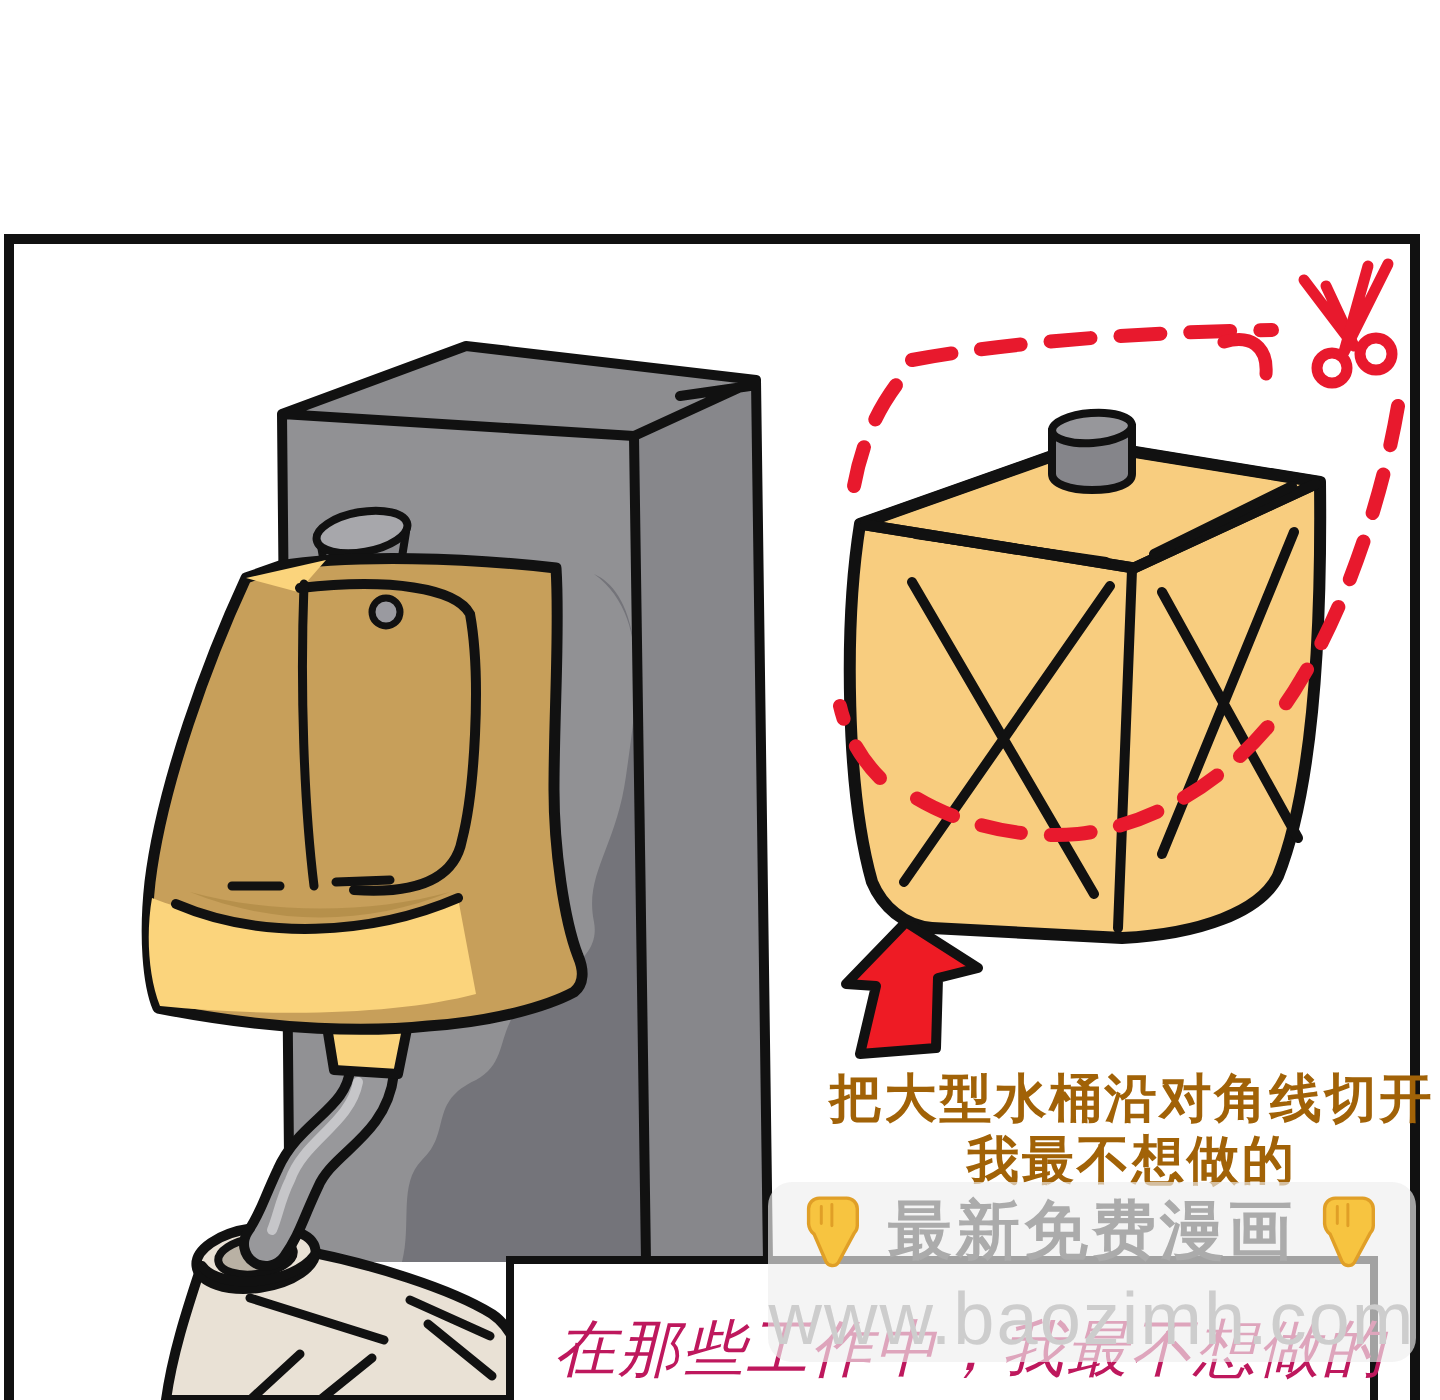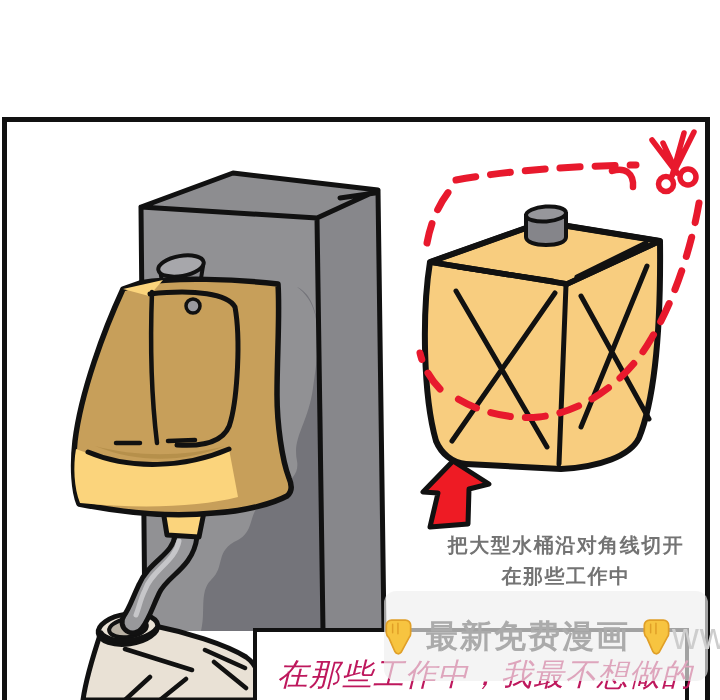--- a/index.html
+++ b/index.html
@@ -6,37 +6,37 @@
   #stage{
     position:relative;width:720px;height:700px;overflow:hidden;background:#ffffff;
     font-family:"Liberation Sans","DejaVu Sans",sans-serif;
   }
   #panel{
     position:absolute;left:2px;top:117px;width:698px;height:583px;
     border:5px solid #111;border-bottom:none;background:#ffffff;
   }
   #art{position:absolute;left:0;top:0;width:720px;height:700px;}
   .caption{
-    position:absolute;color:#737373;font-weight:600;text-align:center;
-    font-size:20px;letter-spacing:1.5px;white-space:nowrap;transform:translateX(-50%);
+    position:absolute;color:#a16207;font-weight:600;text-align:center;
+    font-size:26px;letter-spacing:1.5px;white-space:nowrap;transform:translateX(-50%);
   }
   #caption-line1{left:566px;top:532px;}
   #caption-line2{left:566px;top:563px;}
   #speech-box{
     position:absolute;left:253px;top:628px;width:428px;height:80px;
     background:#ffffff;border:4px solid #111;
   }
   #speech-text{
     position:absolute;left:20px;top:22px;color:#be185d;font-size:31px;
     letter-spacing:1px;white-space:nowrap;font-weight:500;font-style:italic;
   }
   #watermark{
     position:absolute;left:384px;top:591px;width:324px;height:90px;
     background:rgba(238,238,238,0.66);border-radius:12px;
-    display:flex;flex-direction:row;align-items:center;justify-content:flex-start;
+    display:flex;flex-direction:column;align-items:center;justify-content:center;
   }
   #watermark-row1{display:flex;align-items:center;gap:12px;margin-top:2px;}
   #watermark-title{color:#ababab;font-size:32px;font-weight:bold;letter-spacing:2px;white-space:nowrap;}
   #watermark-url{color:#cdcdcd;font-size:37px;letter-spacing:1px;margin-top:1px;white-space:nowrap;}
   .hand{width:30px;height:36px;flex:0 0 auto;}
 </style>
 </head>
 <body>
 
 <div id="stage">
@@ -121,21 +121,21 @@
       <path d="M652,140 L677,173 M663,143 L677,173"></path>
       <path d="M694,132 L672,176 M684,133 L672,176"></path>
       <circle cx="666" cy="184" r="7.5"></circle>
       <circle cx="688" cy="177" r="8"></circle>
     </g>
 
     <polygon points="453,461 423,492 438,493 430,527 468,524 469,489 489,484" stroke="#111" stroke-width="5" stroke-linejoin="round" fill="#ee1b24"></polygon>
   </svg>
 
   <div id="caption-line1" class="caption">把大型水桶沿对角线切开</div>
-  <div id="caption-line2" class="caption">在那些工作中</div>
+  <div id="caption-line2" class="caption">我最不想做的</div>
 
   <div id="speech-box">
     <div id="speech-text">在那些工作中，我最不想做的</div>
   </div>
 
   <div id="watermark">
     <div id="watermark-row1">
       <svg class="hand" viewBox="0 0 28 34">
         <path d="M7,1 h13 a5,5 0 0 1 5,5 v8 a5,5 0 0 1 -1.4,3.4 L16,31.5 a3.4,3.4 0 0 1 -5.8,-0.6 L4.6,18 A7,7 0 0 1 2,13 V6 a5,5 0 0 1 5,-5 Z" stroke="#e09f27" stroke-width="1.6" fill="#f7c440"></path>
         <path d="M8,5 v8 M13,4 v10" stroke="#e09f27" stroke-width="1.4" fill="none" stroke-linecap="round"></path>

